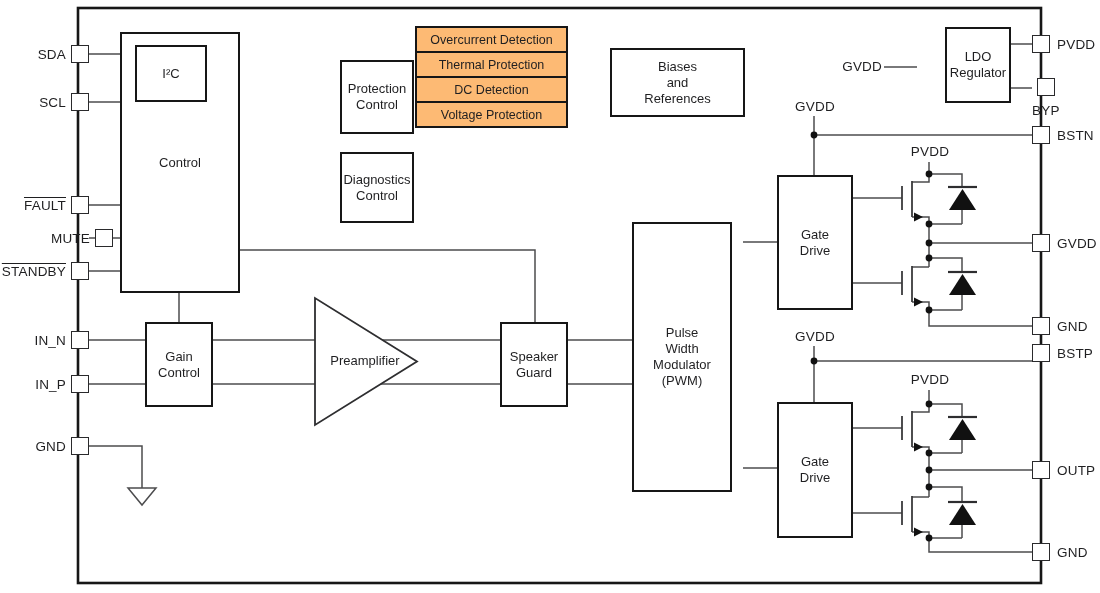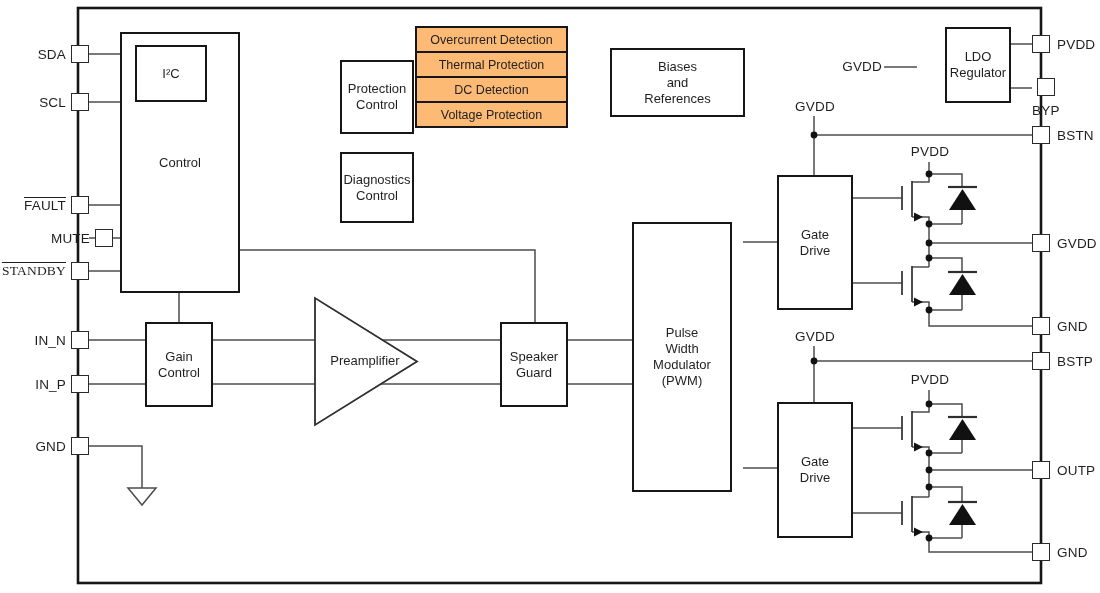--- a/index.html
+++ b/index.html
@@ -246,21 +246,21 @@
     <span class="pin-box"></span>
   </div>
   <div class="pin pin-l" style="top:195px;">
     <span class="pin-label overline">FAULT</span>
     <span class="pin-box"></span>
   </div>
   <div class="pin pin-l" style="top:228px;padding-left:24px;">
     <span class="pin-label">MUTE</span>
     <span class="pin-box"></span>
   </div>
-  <div class="pin pin-l" style="top:261px;font-family:Liberation Serif, serif;">
+  <div class="pin pin-l" style="top:261px;">
     <span class="pin-label overline">STANDBY</span>
     <span class="pin-box"></span>
   </div>
   <div class="pin pin-l" style="top:330px;">
     <span class="pin-label">IN_N</span>
     <span class="pin-box"></span>
   </div>
   <div class="pin pin-l" style="top:374px;">
     <span class="pin-label">IN_P</span>
     <span class="pin-box"></span>
@@ -283,21 +283,21 @@
     <span class="pin-label">BSTN</span>
   </div>
   <div class="pin pin-r" style="top:233px;">
     <span class="pin-box"></span>
     <span class="pin-label">GVDD</span>
   </div>
   <div class="pin pin-r" style="top:316px;">
     <span class="pin-box"></span>
     <span class="pin-label">GND</span>
   </div>
-  <div class="pin pin-r" style="top:351px;">
+  <div class="pin pin-r" style="top:343px;">
     <span class="pin-box"></span>
     <span class="pin-label">BSTP</span>
   </div>
   <div class="pin pin-r" style="top:460px;">
     <span class="pin-box"></span>
     <span class="pin-label">OUTP</span>
   </div>
   <div class="pin pin-r" style="top:542px;">
     <span class="pin-box"></span>
     <span class="pin-label">GND</span>

